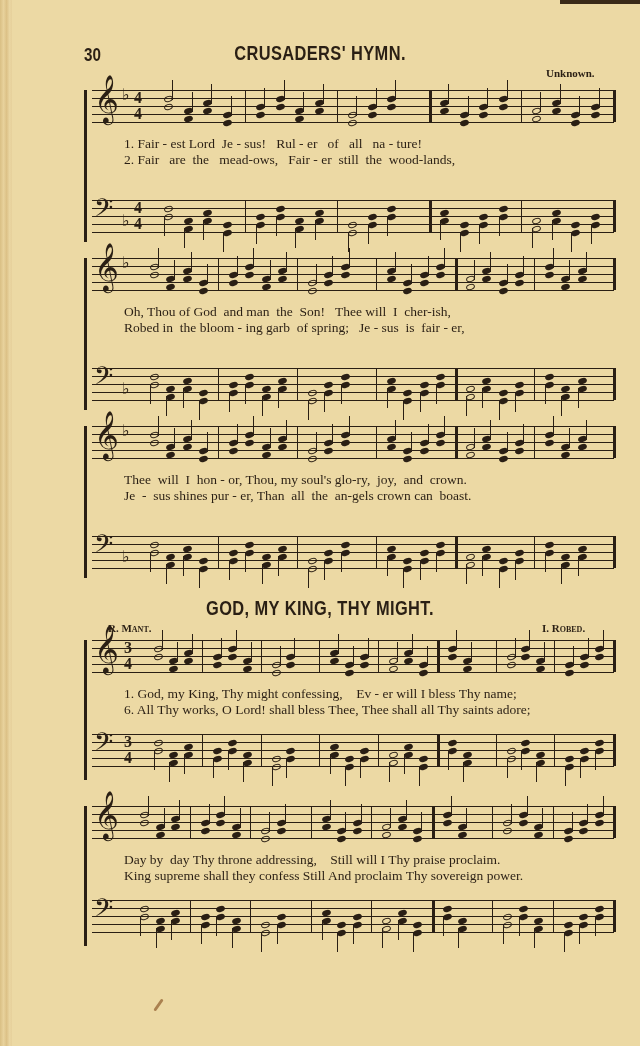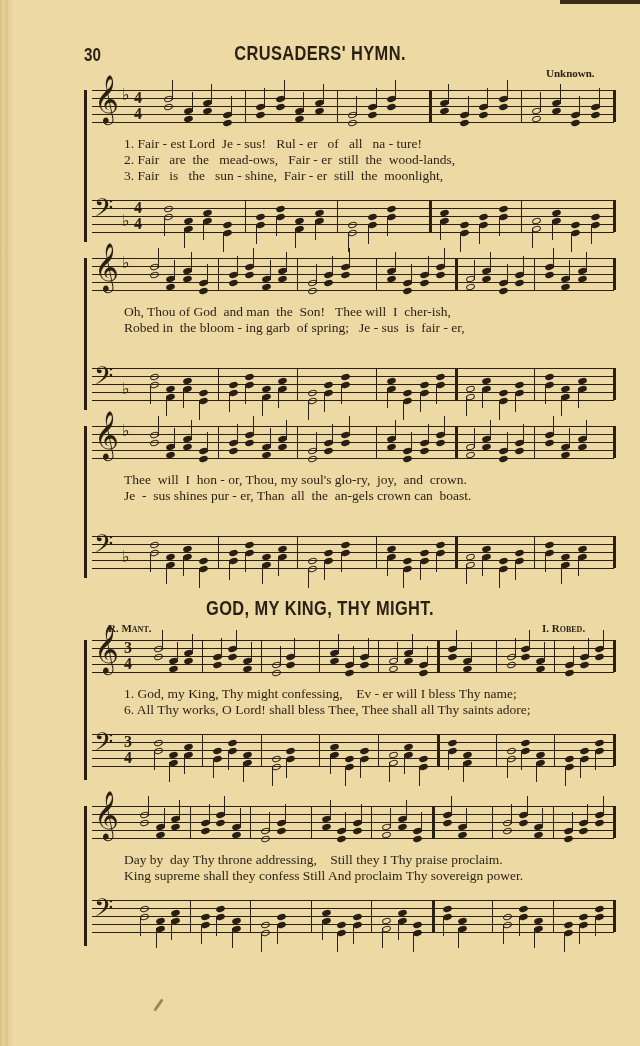--- a/index.html
+++ b/index.html
@@ -157,21 +157,21 @@
       <div class="note" style="left: 459.5px; top: 18px;"></div>
       <div class="stem" style="left: 467.5px; top: -6px; height: 20px;"></div>
       <div class="note" style="left: 479px; top: 22px;"></div>
       <div class="note" style="left: 479px; top: 30px;"></div>
       <div class="stem" style="left: 487px; top: 6px; height: 20px;"></div>
       <div class="note" style="left: 498.5px; top: 14px;"></div>
       <div class="note" style="left: 498.5px; top: 22px;"></div>
       <div class="stem" style="left: 506.5px; top: -2px; height: 20px;"></div>
       <div class="barline heavy" style="left: 521px;"></div>
     </div>
-    <div class="lyrics" style="top: 46px;"><span class="lyric-line">1. Fair - est Lord  Je - sus!   Rul - er   of   all   na - ture!</span><span class="lyric-line">2. Fair   are  the   mead-ows,   Fair - er  still  the  wood-lands,</span><span class="lyric-line">3. Fair   is   the   sun - shine,  Fair - er  still  the  moonlight,</span></div>
+    <div class="lyrics" style="top: 46px;"><span class="lyric-line">1. Fair - est Lord  Je - sus!   Rul - er   of   all   na - ture!</span><span class="lyric-line">2. Fair   are  the   mead-ows,   Fair - er  still  the  wood-lands,</span></div>
     <div class="staff" style="top: 110px;">
       <div class="line" style="top: 0px;"></div>
       <div class="line" style="top: 8px;"></div>
       <div class="line" style="top: 16px;"></div>
       <div class="line" style="top: 24px;"></div>
       <div class="line" style="top: 32px;"></div>
       <div class="clef bass">𝄢</div>
       <div class="keysig" style="left: 30px; top: 13px;">♭</div>
       <div class="timesig" style="left: 40px; top: 0px;">4</div>
       <div class="timesig" style="left: 40px; top: 16px;">4</div>
@@ -825,21 +825,21 @@
       <div class="note" style="left: 471.5px; top: 30px;"></div>
       <div class="stem" style="left: 479.5px; top: 6px; height: 20px;"></div>
       <div class="note" style="left: 487px; top: 14px;"></div>
       <div class="note" style="left: 487px; top: 22px;"></div>
       <div class="stem" style="left: 495px; top: -2px; height: 20px;"></div>
       <div class="note" style="left: 502.5px; top: 6px;"></div>
       <div class="note" style="left: 502.5px; top: 14px;"></div>
       <div class="stem" style="left: 510.5px; top: -10px; height: 20px;"></div>
       <div class="barline heavy" style="left: 521px;"></div>
     </div>
-    <div class="lyrics" style="top: 46px;"><span class="lyric-line">Day by  day Thy throne addressing,    Still they I Thy praise proclaim.</span><span class="lyric-line">King supreme shall they confess Still And proclaim Thy sovereign power.</span></div>
+    <div class="lyrics" style="top: 46px;"><span class="lyric-line">Day by  day Thy throne addressing,    Still will I Thy praise proclaim.</span><span class="lyric-line">King supreme shall they confess Still And proclaim Thy sovereign power.</span></div>
     <div class="staff" style="top: 94px;">
       <div class="line" style="top: 0px;"></div>
       <div class="line" style="top: 8px;"></div>
       <div class="line" style="top: 16px;"></div>
       <div class="line" style="top: 24px;"></div>
       <div class="line" style="top: 32px;"></div>
       <div class="clef bass">𝄢</div>
       <div class="note half" style="left: 48px; top: 6px;"></div>
       <div class="note half" style="left: 48px; top: 14px;"></div>
       <div class="stem" style="left: 48px; top: 16px; height: 20px;"></div>

